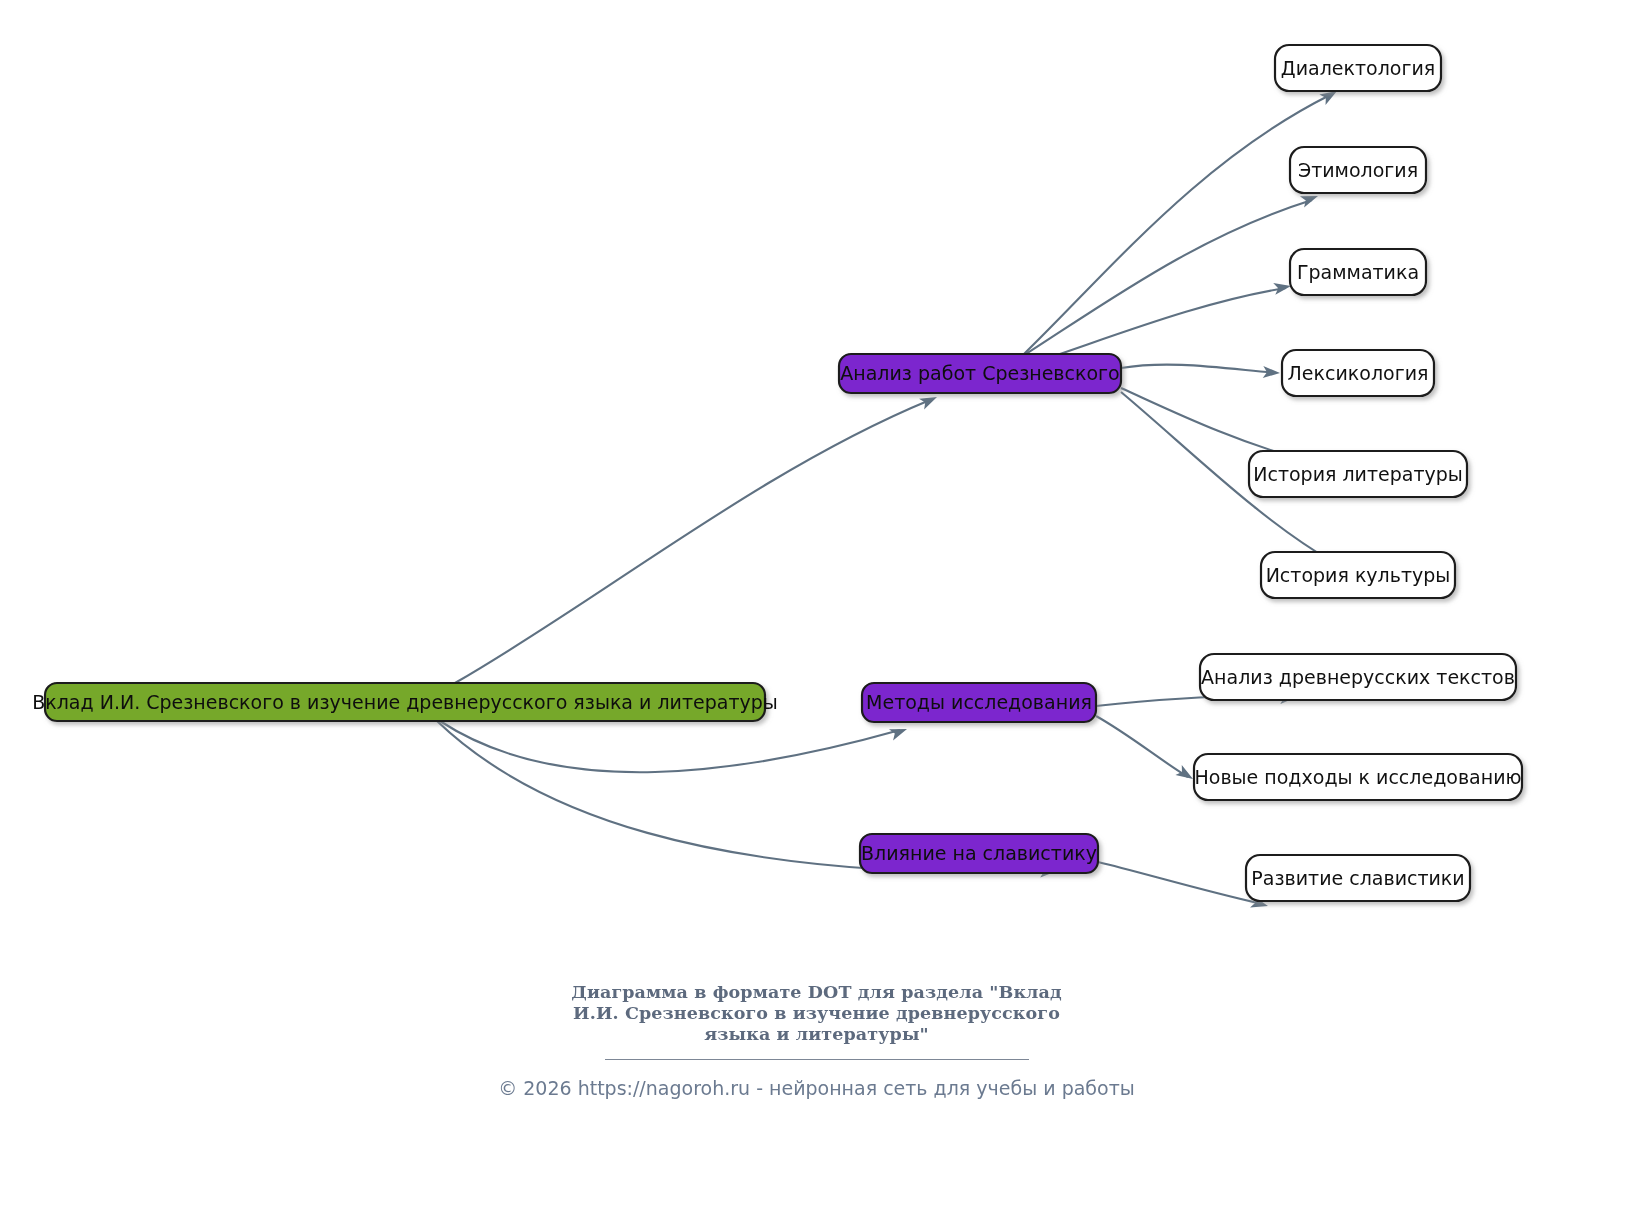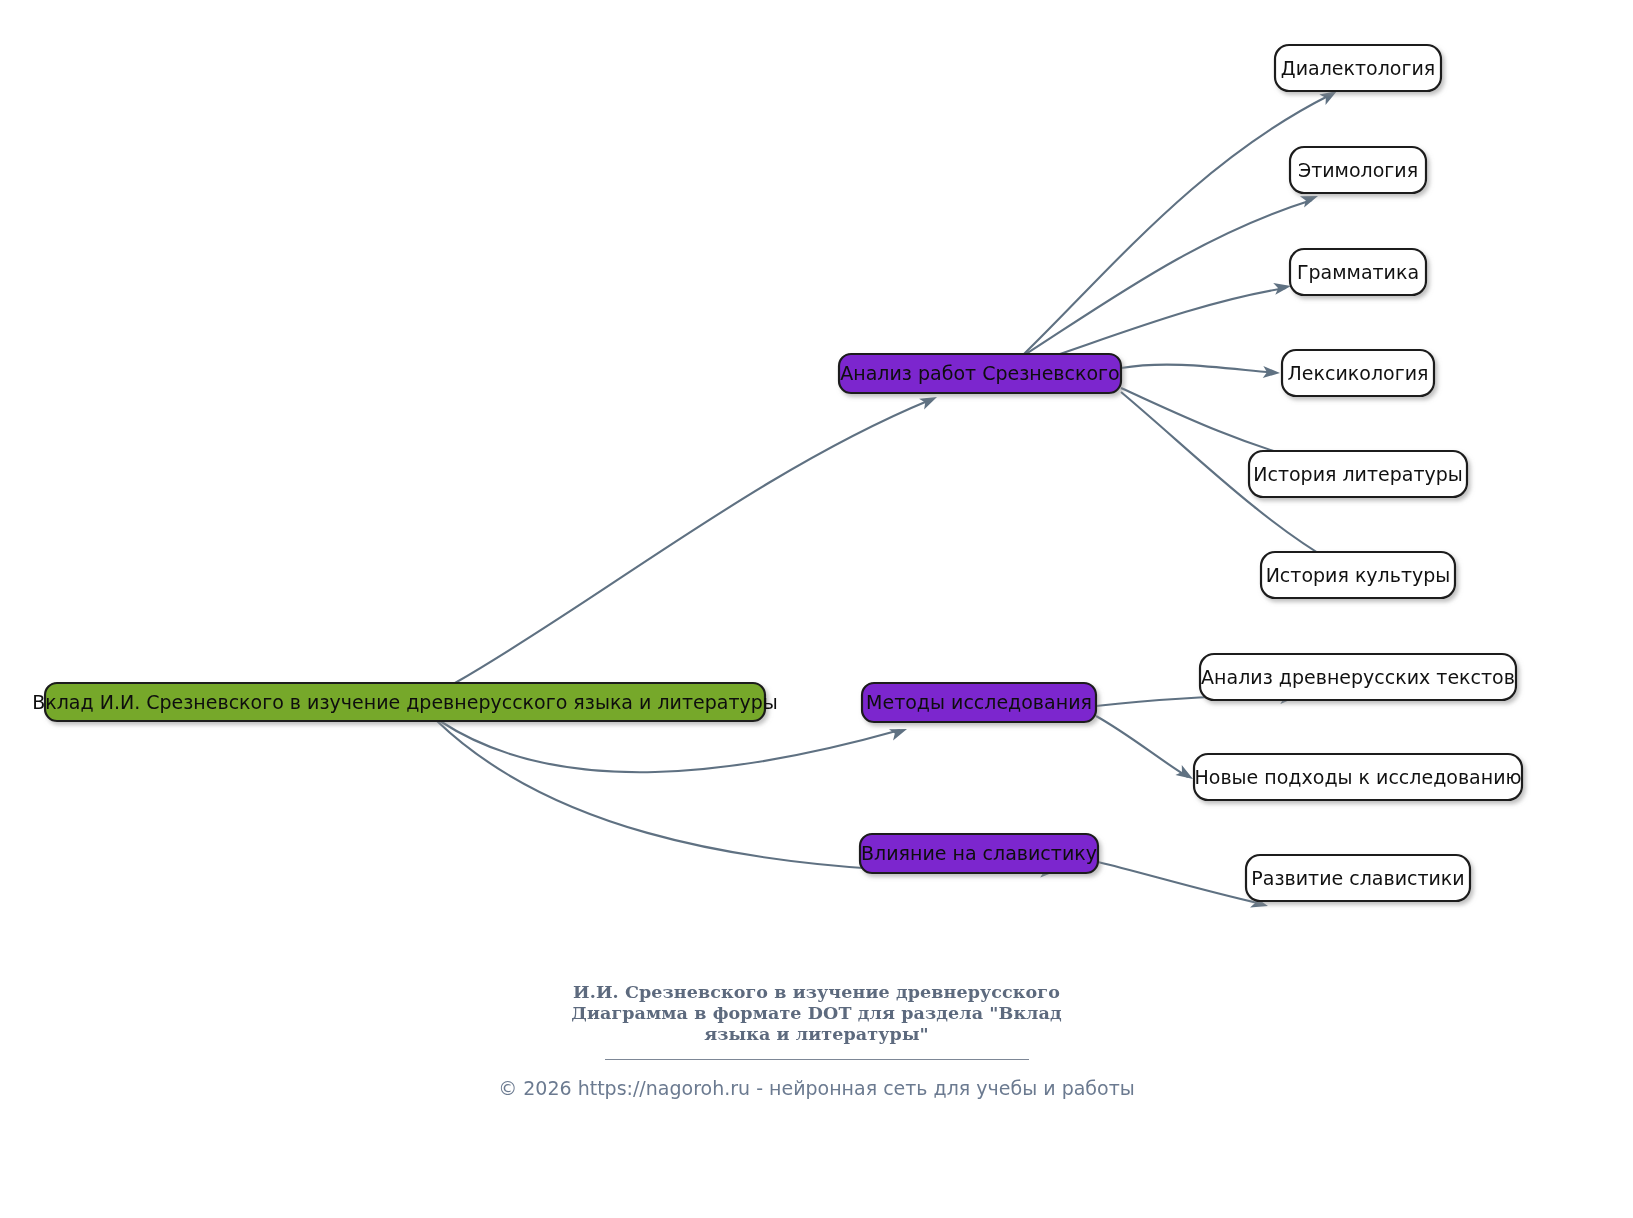--- a/index.html
+++ b/index.html
@@ -200,20 +200,20 @@
           <text x="1358" y="778" class="node-label">Новые подходы к исследованию</text>
         </g>
         <g>
           <rect x="1246" y="855" width="224" height="46" rx="14" ry="14" class="node-rect leaf" filter="url(#node-shadow)"></rect>
           <text x="1358" y="879" class="node-label">Развитие славистики</text>
         </g>
       </g>
   </svg>
 
   <div class="caption-block">
+    <div class="caption-line">Диаграмма в формате DOT для раздела "Вклад</div>
     <div class="caption-line">И.И. Срезневского в изучение древнерусского</div>
-    <div class="caption-line">Диаграмма в формате DOT для раздела "Вклад</div>
     <div class="caption-line">языка и литературы"</div>
     <div class="caption-rule"></div>
   </div>
 
   <div class="copyright-line">© 2026 https://nagoroh.ru - нейронная сеть для учебы и работы</div>
 </div>
 
 </body></html>

